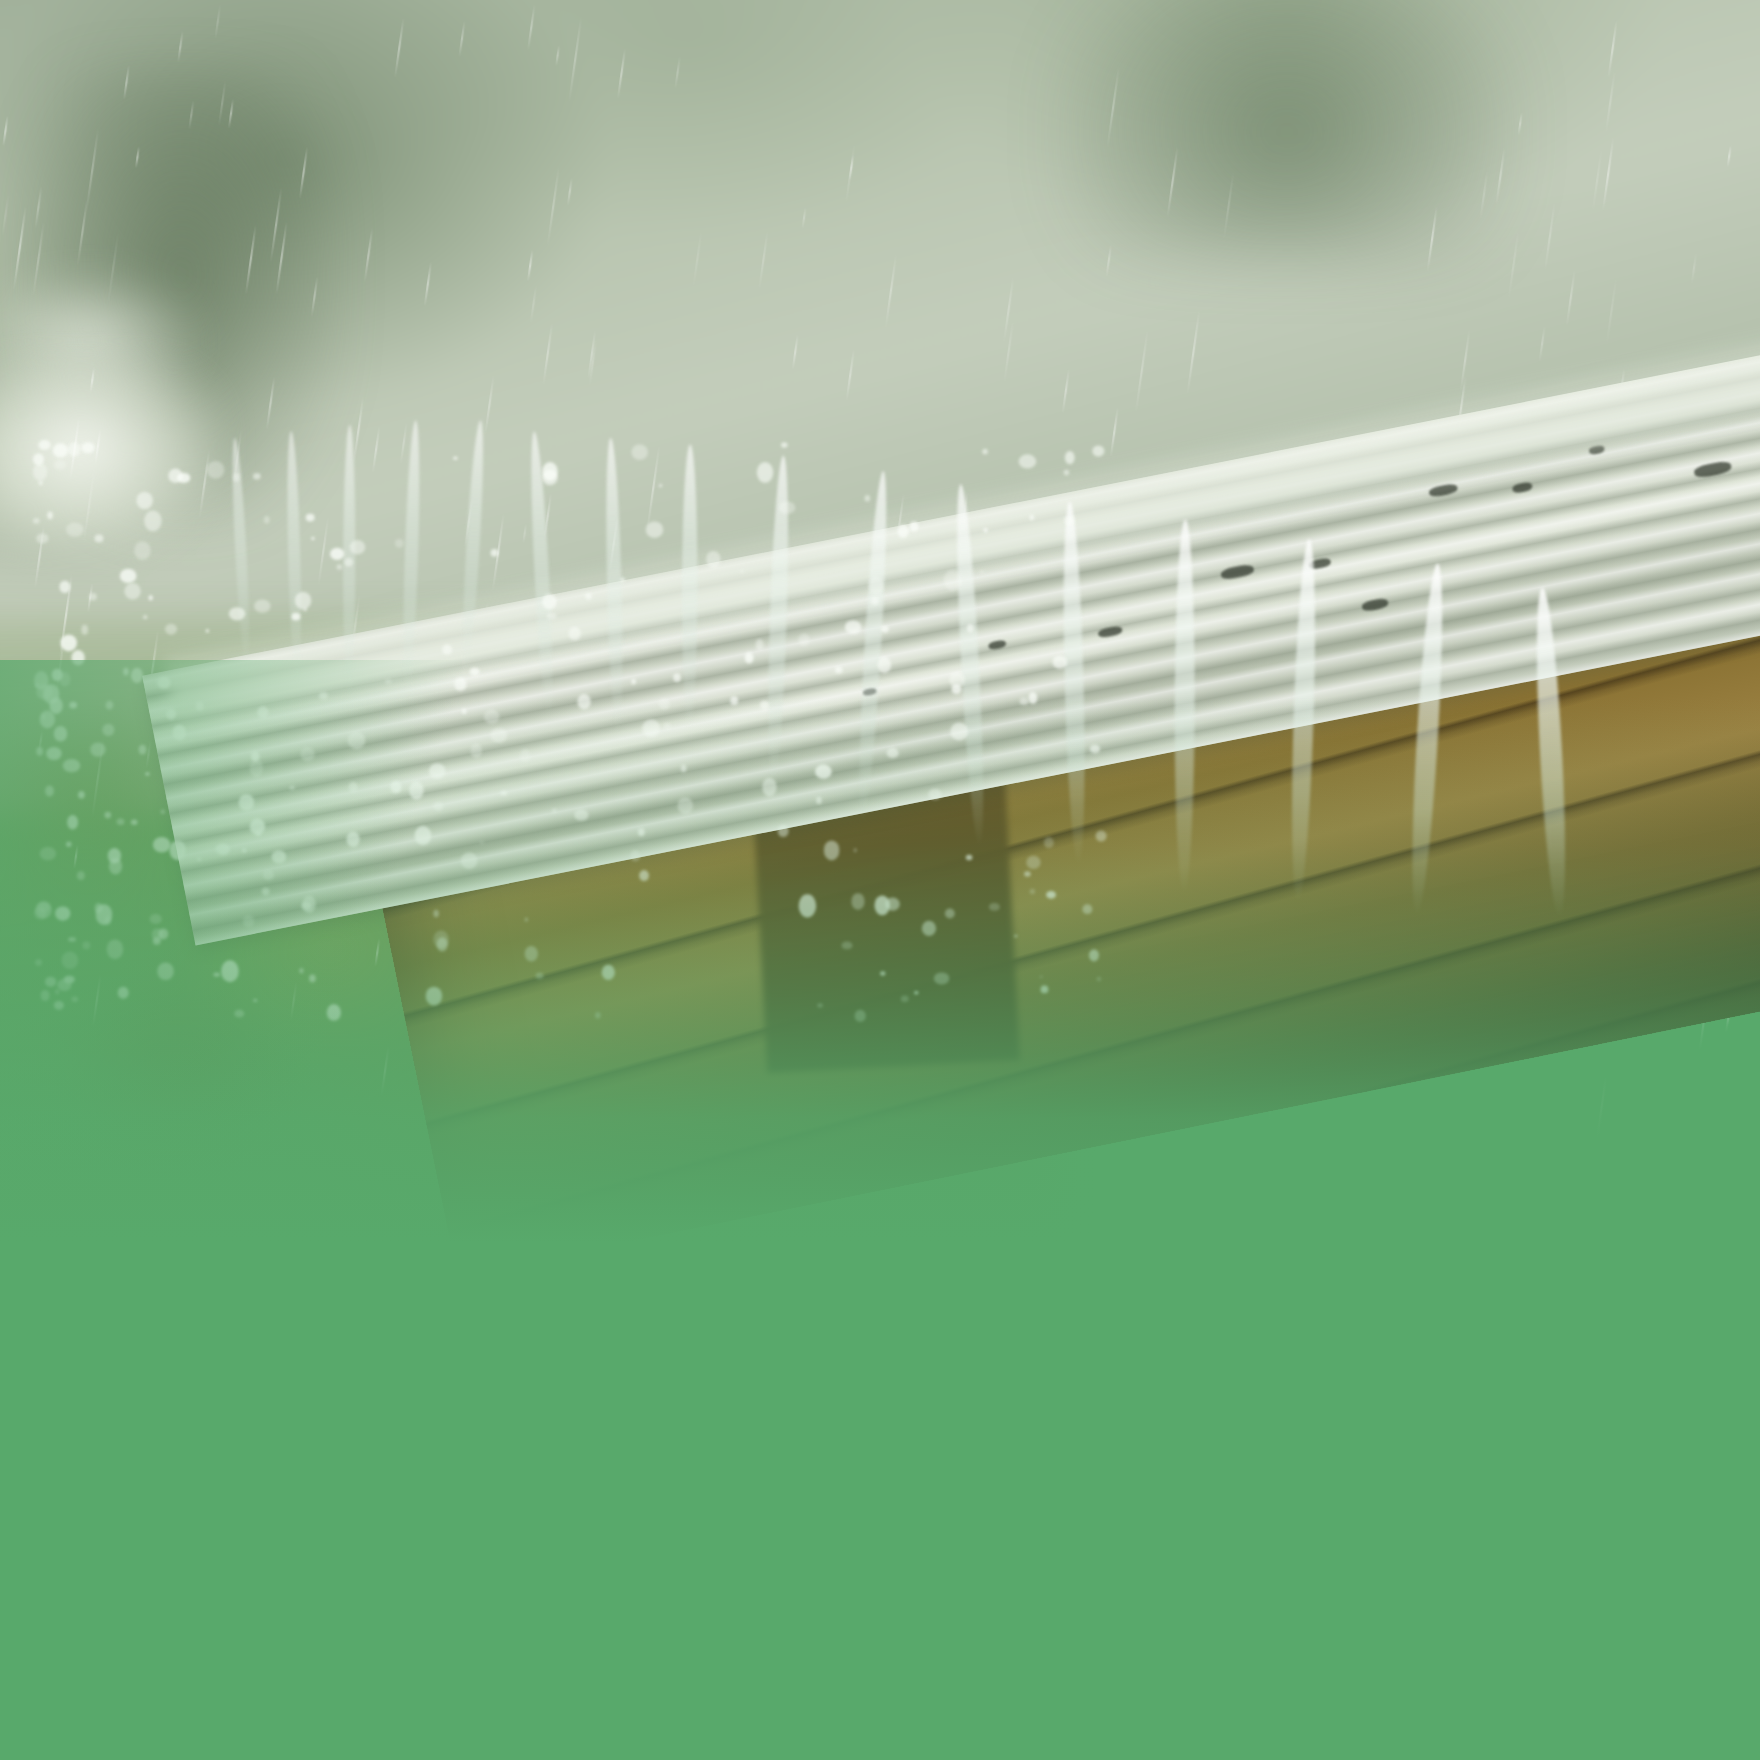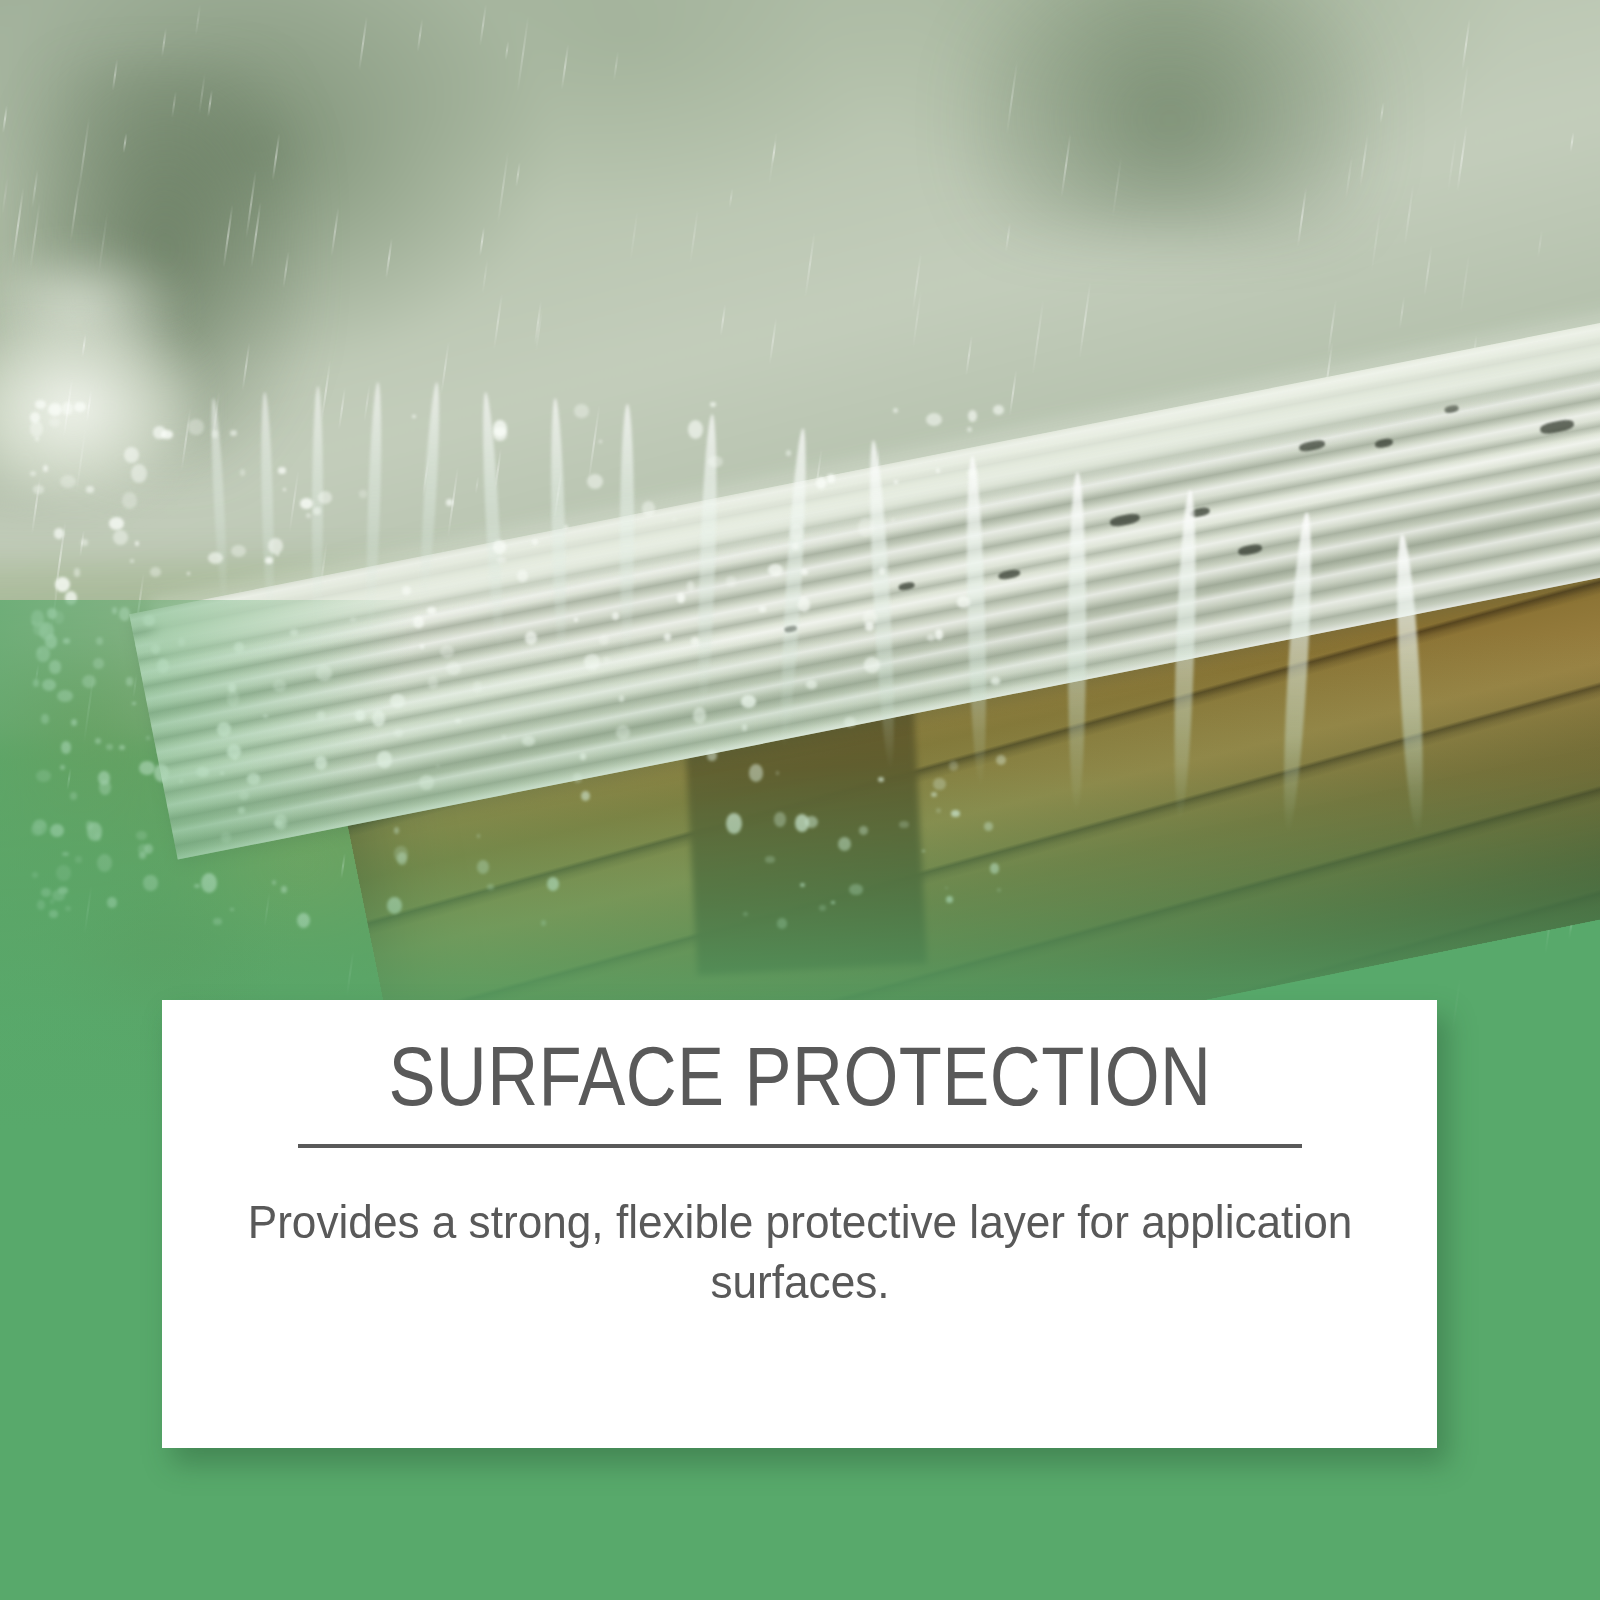--- a/index.html
+++ b/index.html
@@ -869,21 +869,14 @@
         <div class="drop" style="left: 51.943px; top: 890.303px; width: 12.5761px; height: 11.1948px; opacity: 0.55;"></div>
         <div class="drop" style="left: 217.441px; top: 722.001px; width: 13.0772px; height: 15.4832px; opacity: 0.8;"></div>
         <div class="drop" style="left: 277.665px; top: 467.225px; width: 8.40658px; height: 6.55971px; opacity: 0.83;"></div>
         <div class="drop" style="left: 30.0001px; top: 411.698px; width: 10.3878px; height: 11.4448px; opacity: 0.77;"></div>
       </div>
 
     <div class="green-wash"></div>
     <div class="green-wash-left"></div>
   </div>
 
-  <div class="card">
-    <div class="card-inner">
-      <div class="card-title">SURFACE PROTECTION</div>
-      <div class="card-rule"></div>
-      <div class="card-body">Provides a strong, flexible protective layer for application surfaces.</div>
-    </div>
-  </div>
 
 </div>
 
 </body></html>

